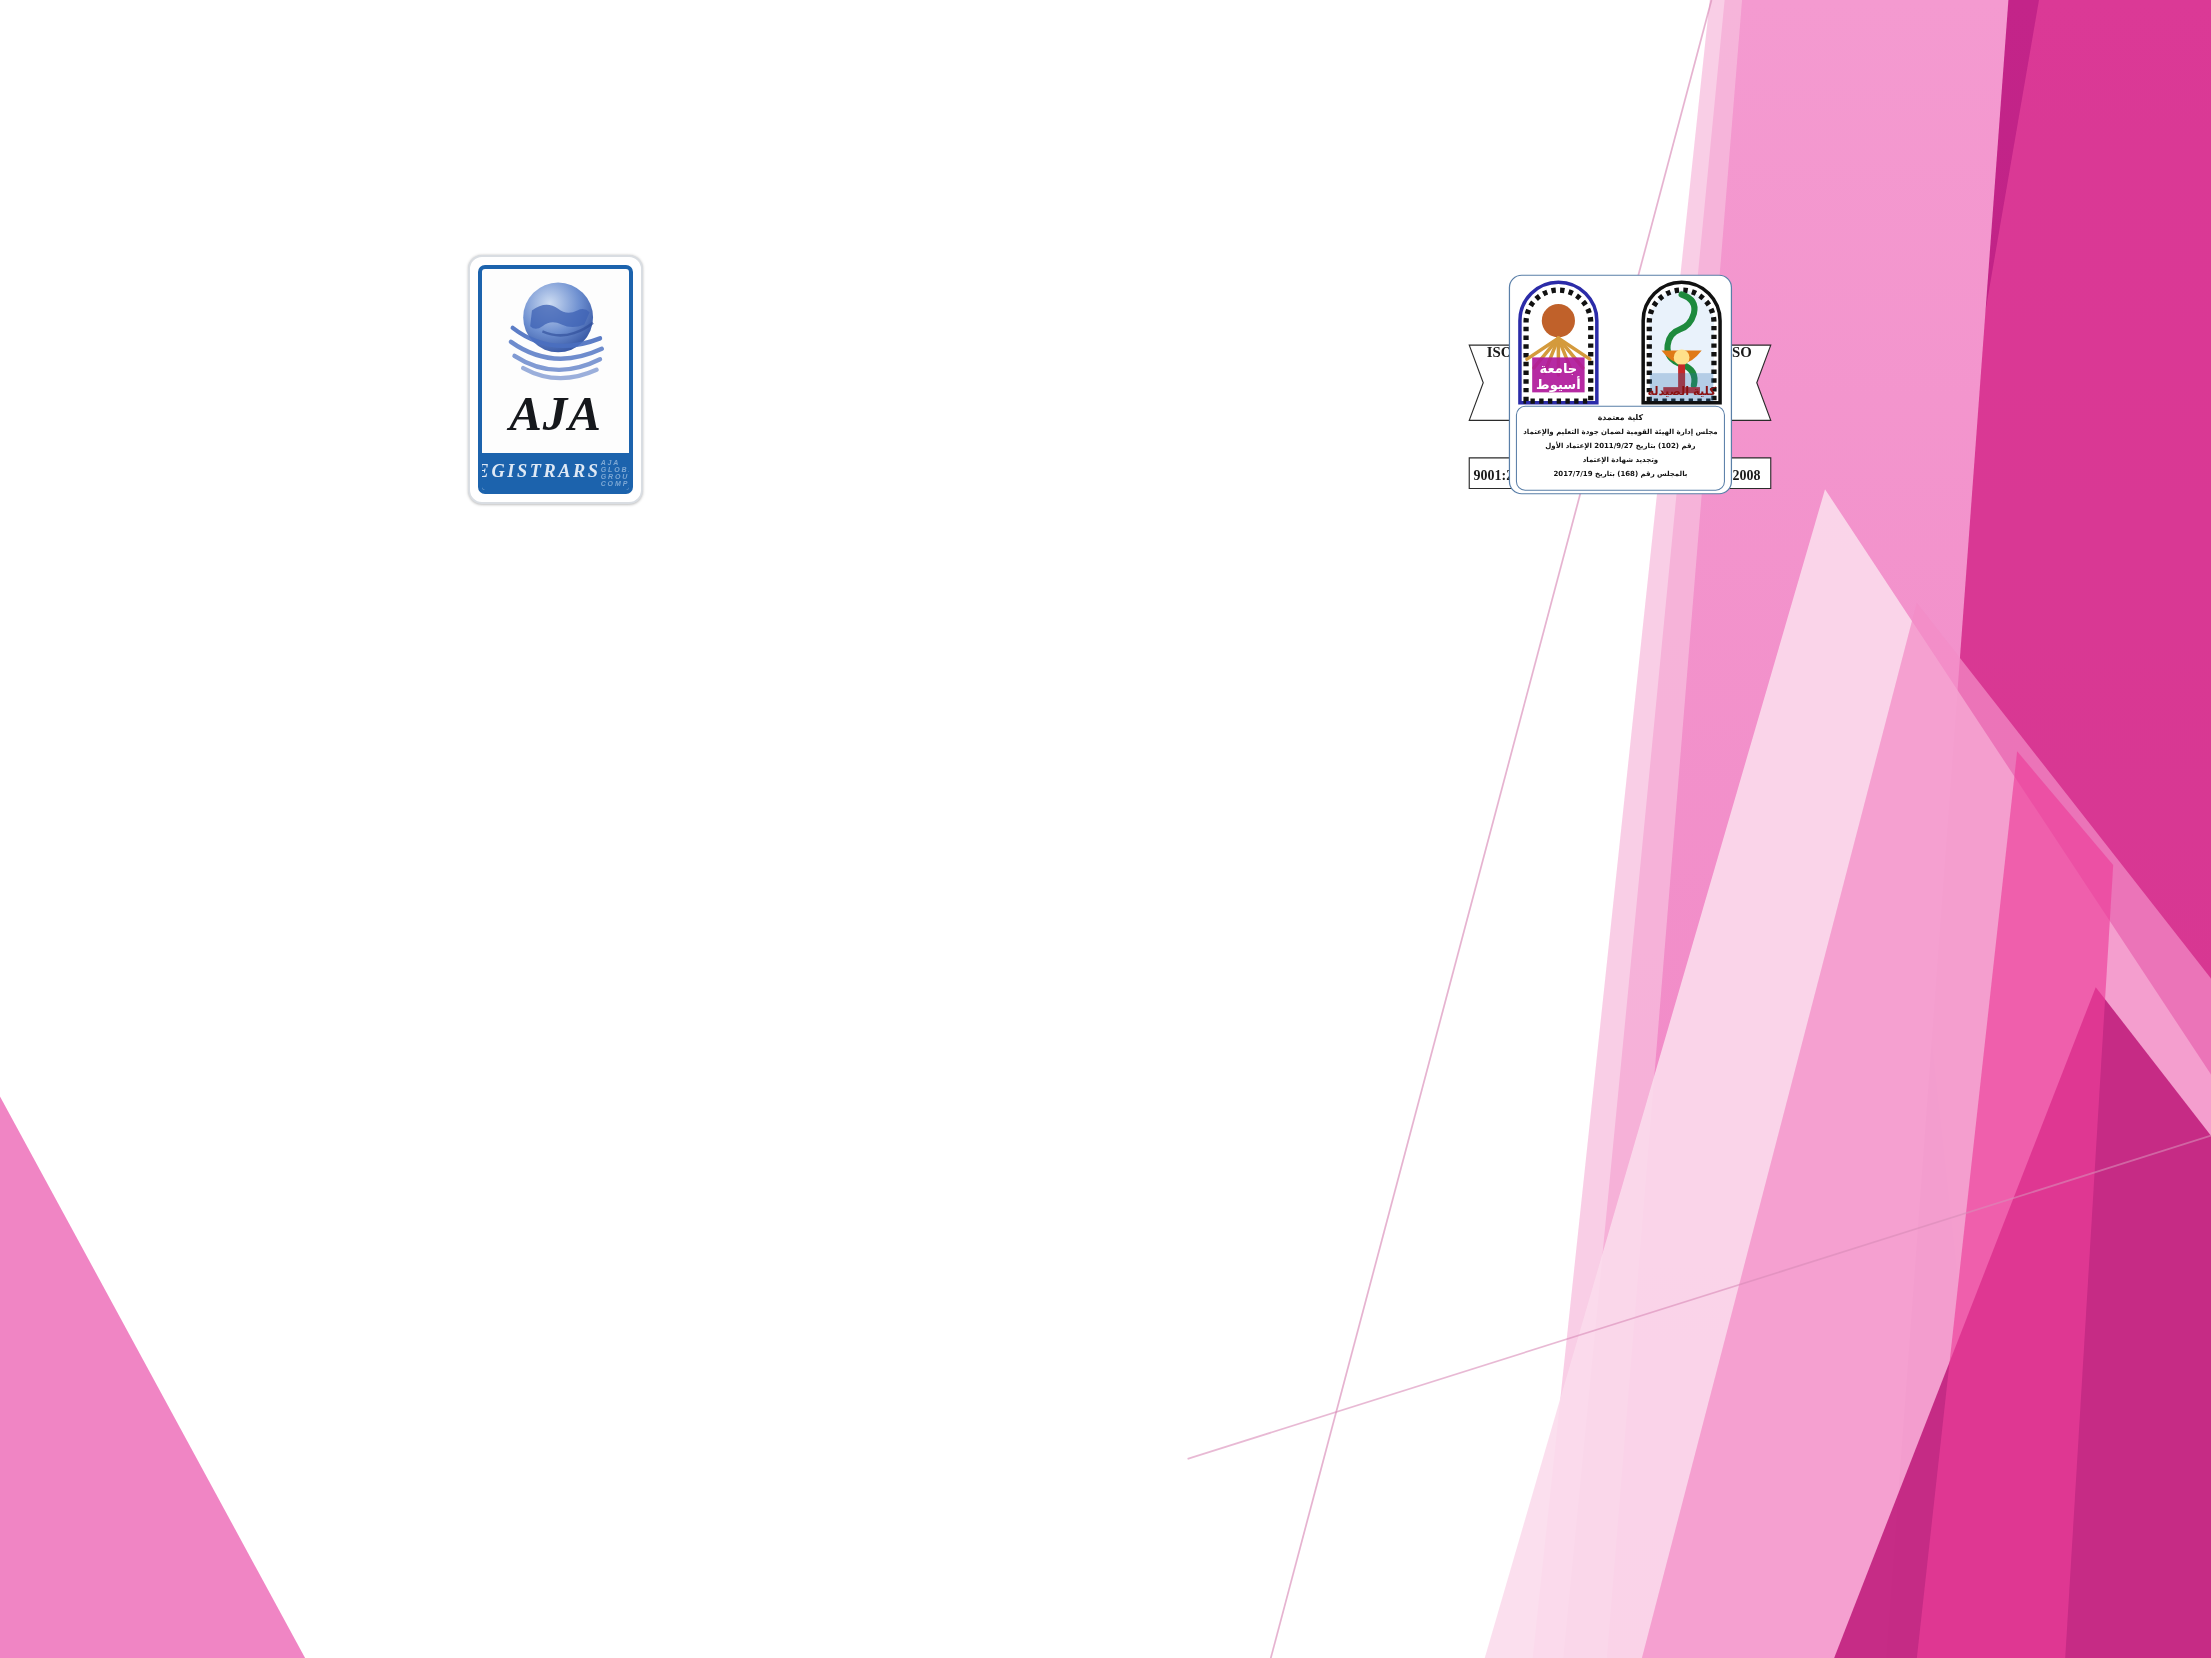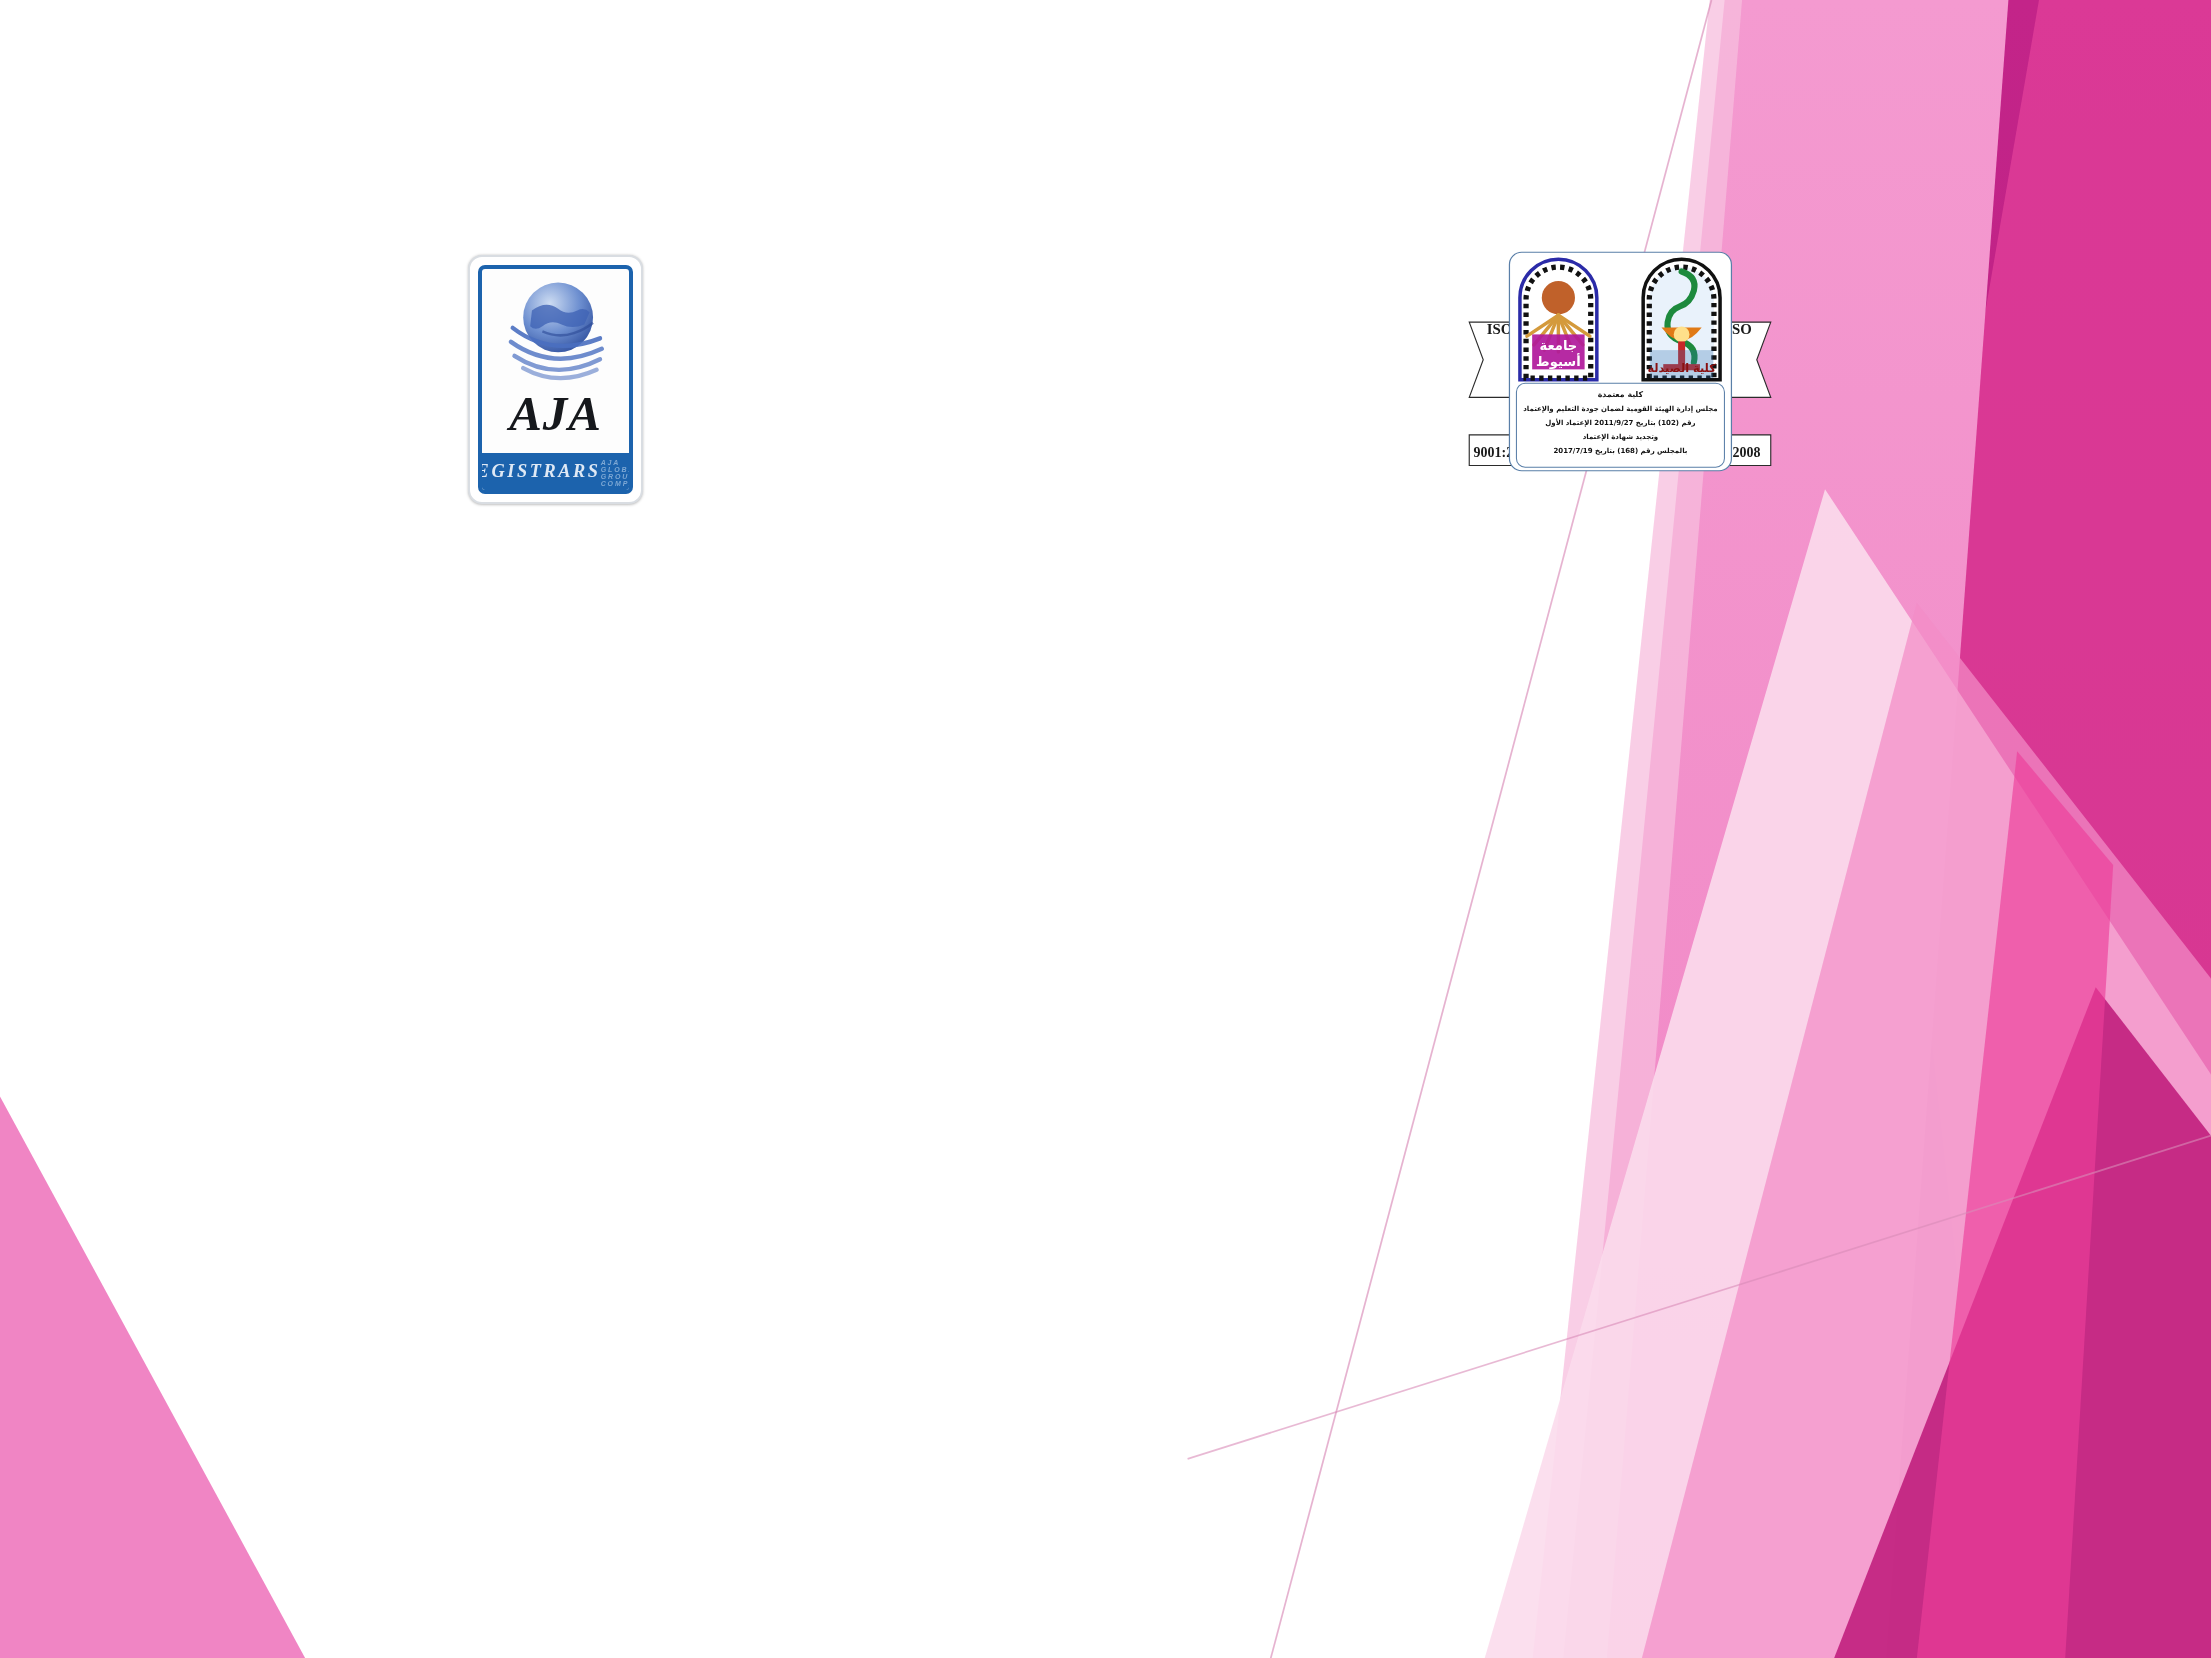--- a/index.html
+++ b/index.html
@@ -95,21 +95,21 @@
     color: #7ea8d4;
     font-size: 7px;
     font-weight: 700;
     letter-spacing: 1.9px;
     line-height: 1;
     margin-top: 2.6px;
   }
 
   #faculty-logo {
     left: 1464px;
-    top: 247px;
+    top: 270px;
     width: 312px;
     height: 229px;
   }
   .fac-svg { display: block; width: 100%; height: 100%; }
 
   
   #arabic-heading {
     position: absolute;
     left: 262px;
     top: 623px;

